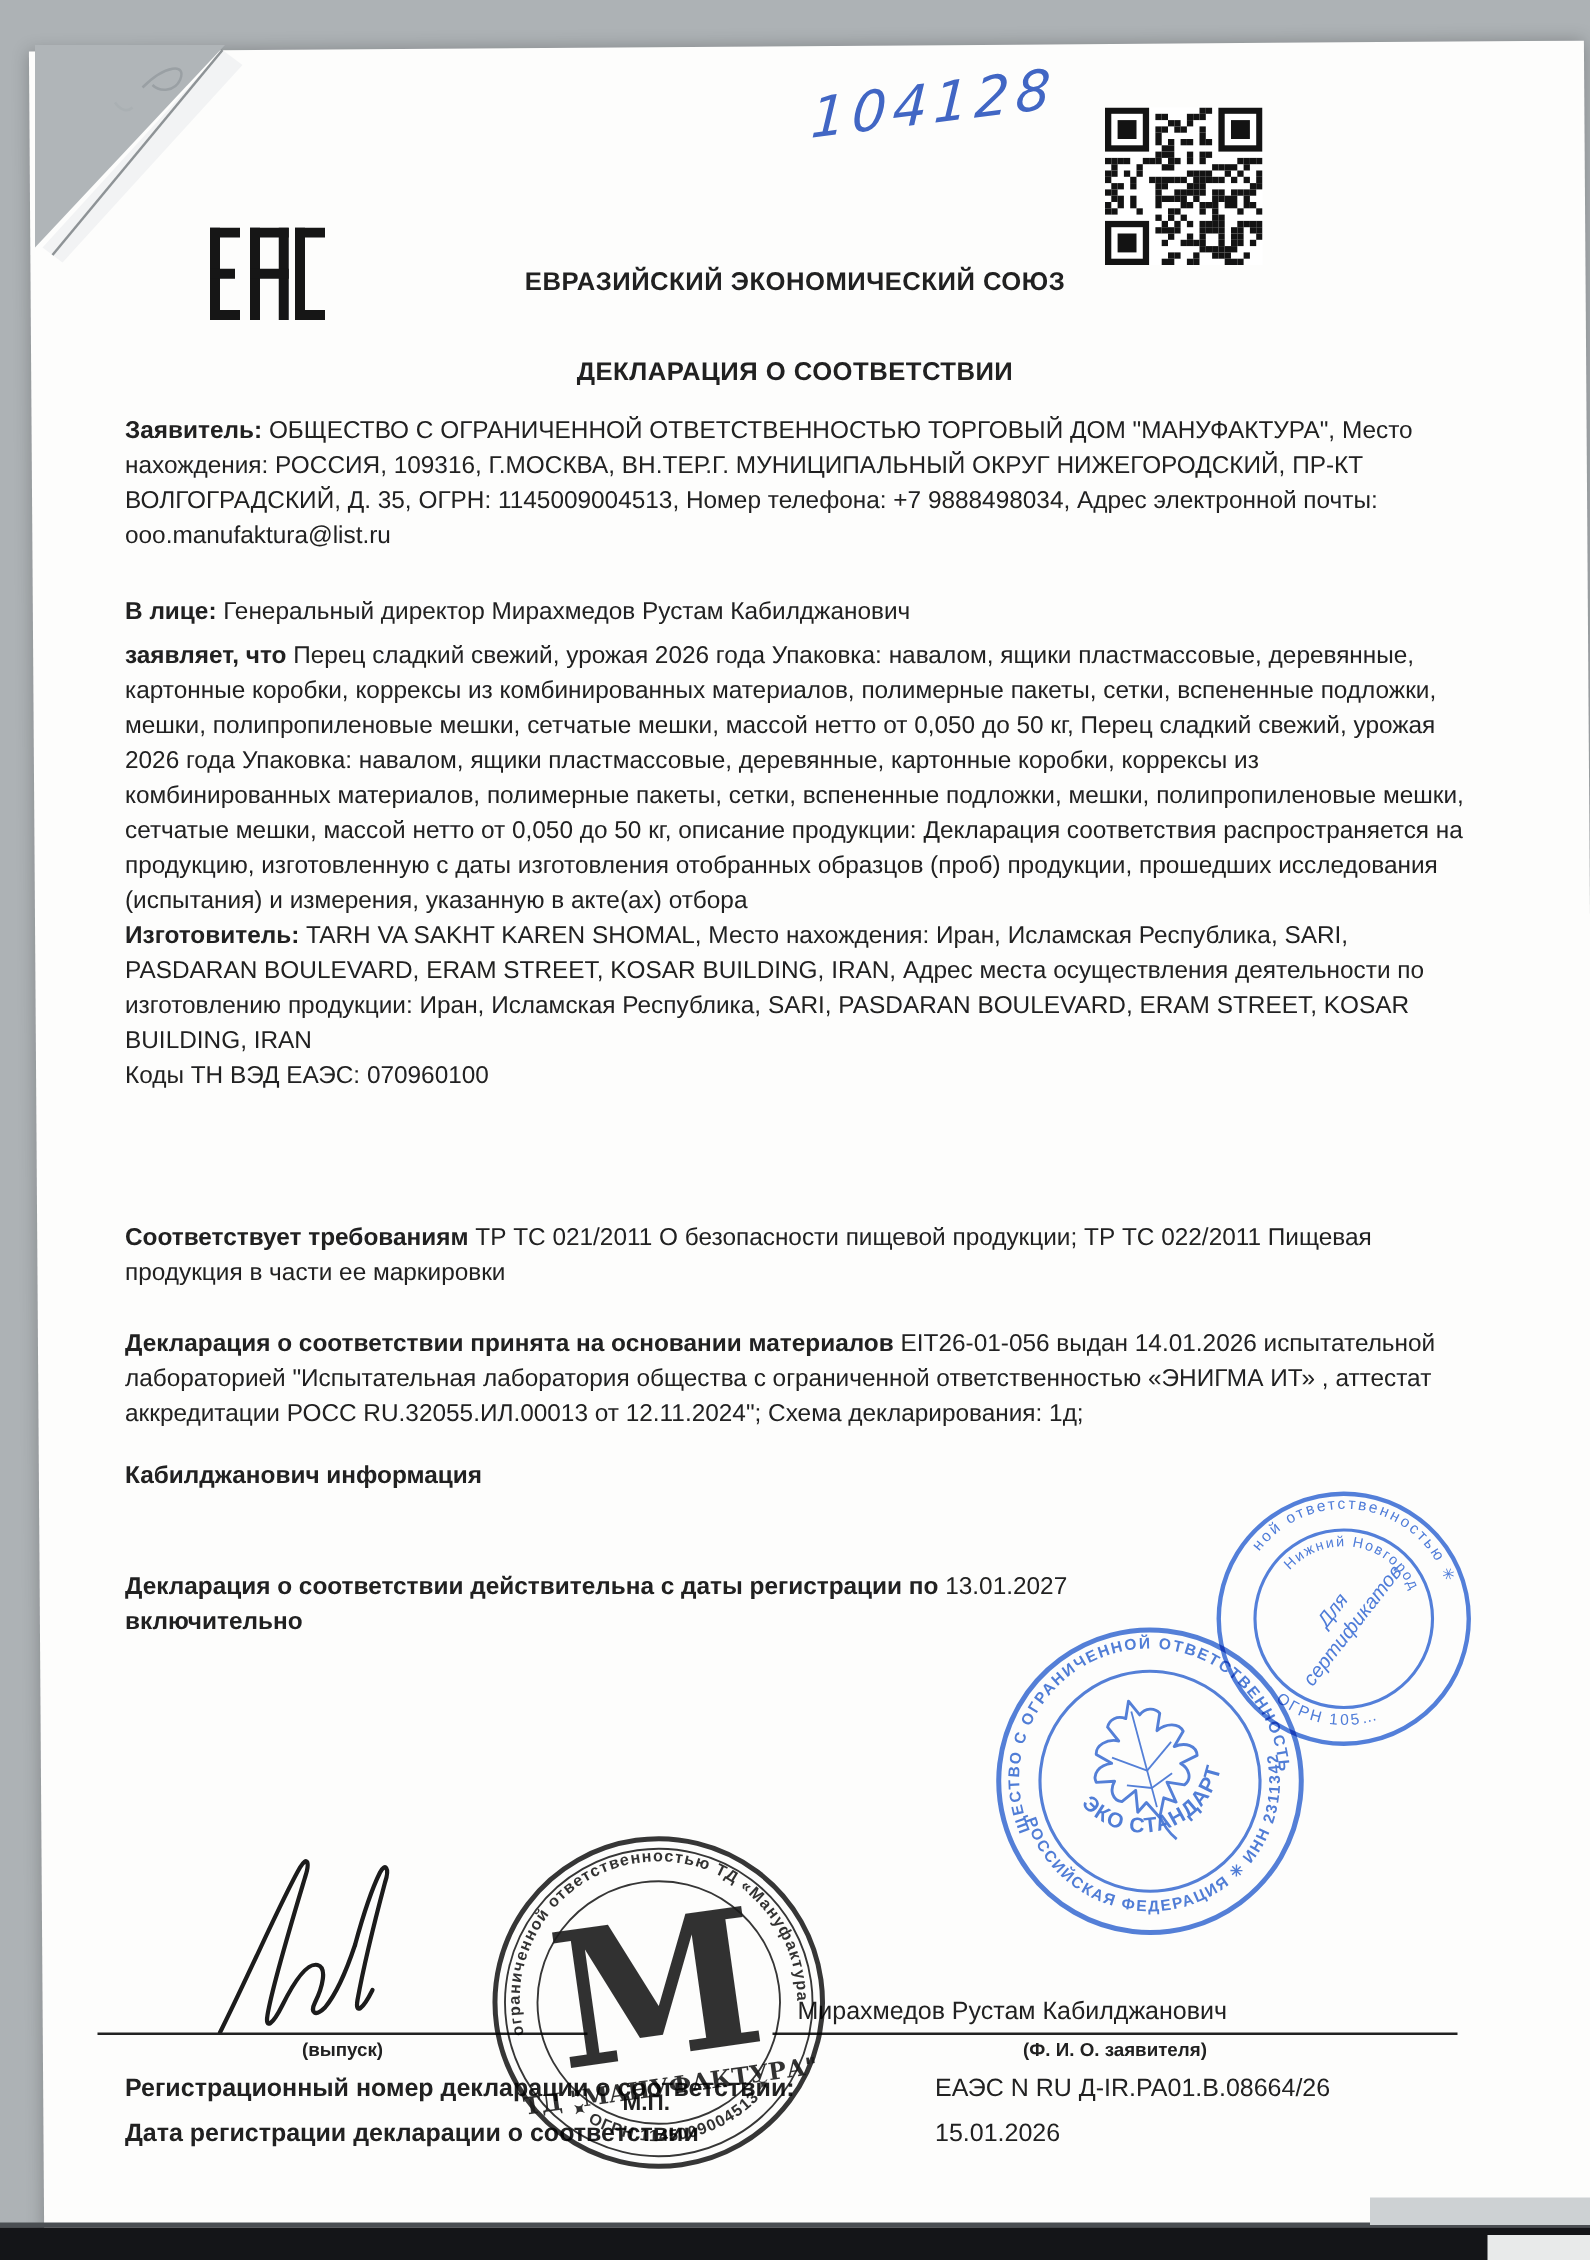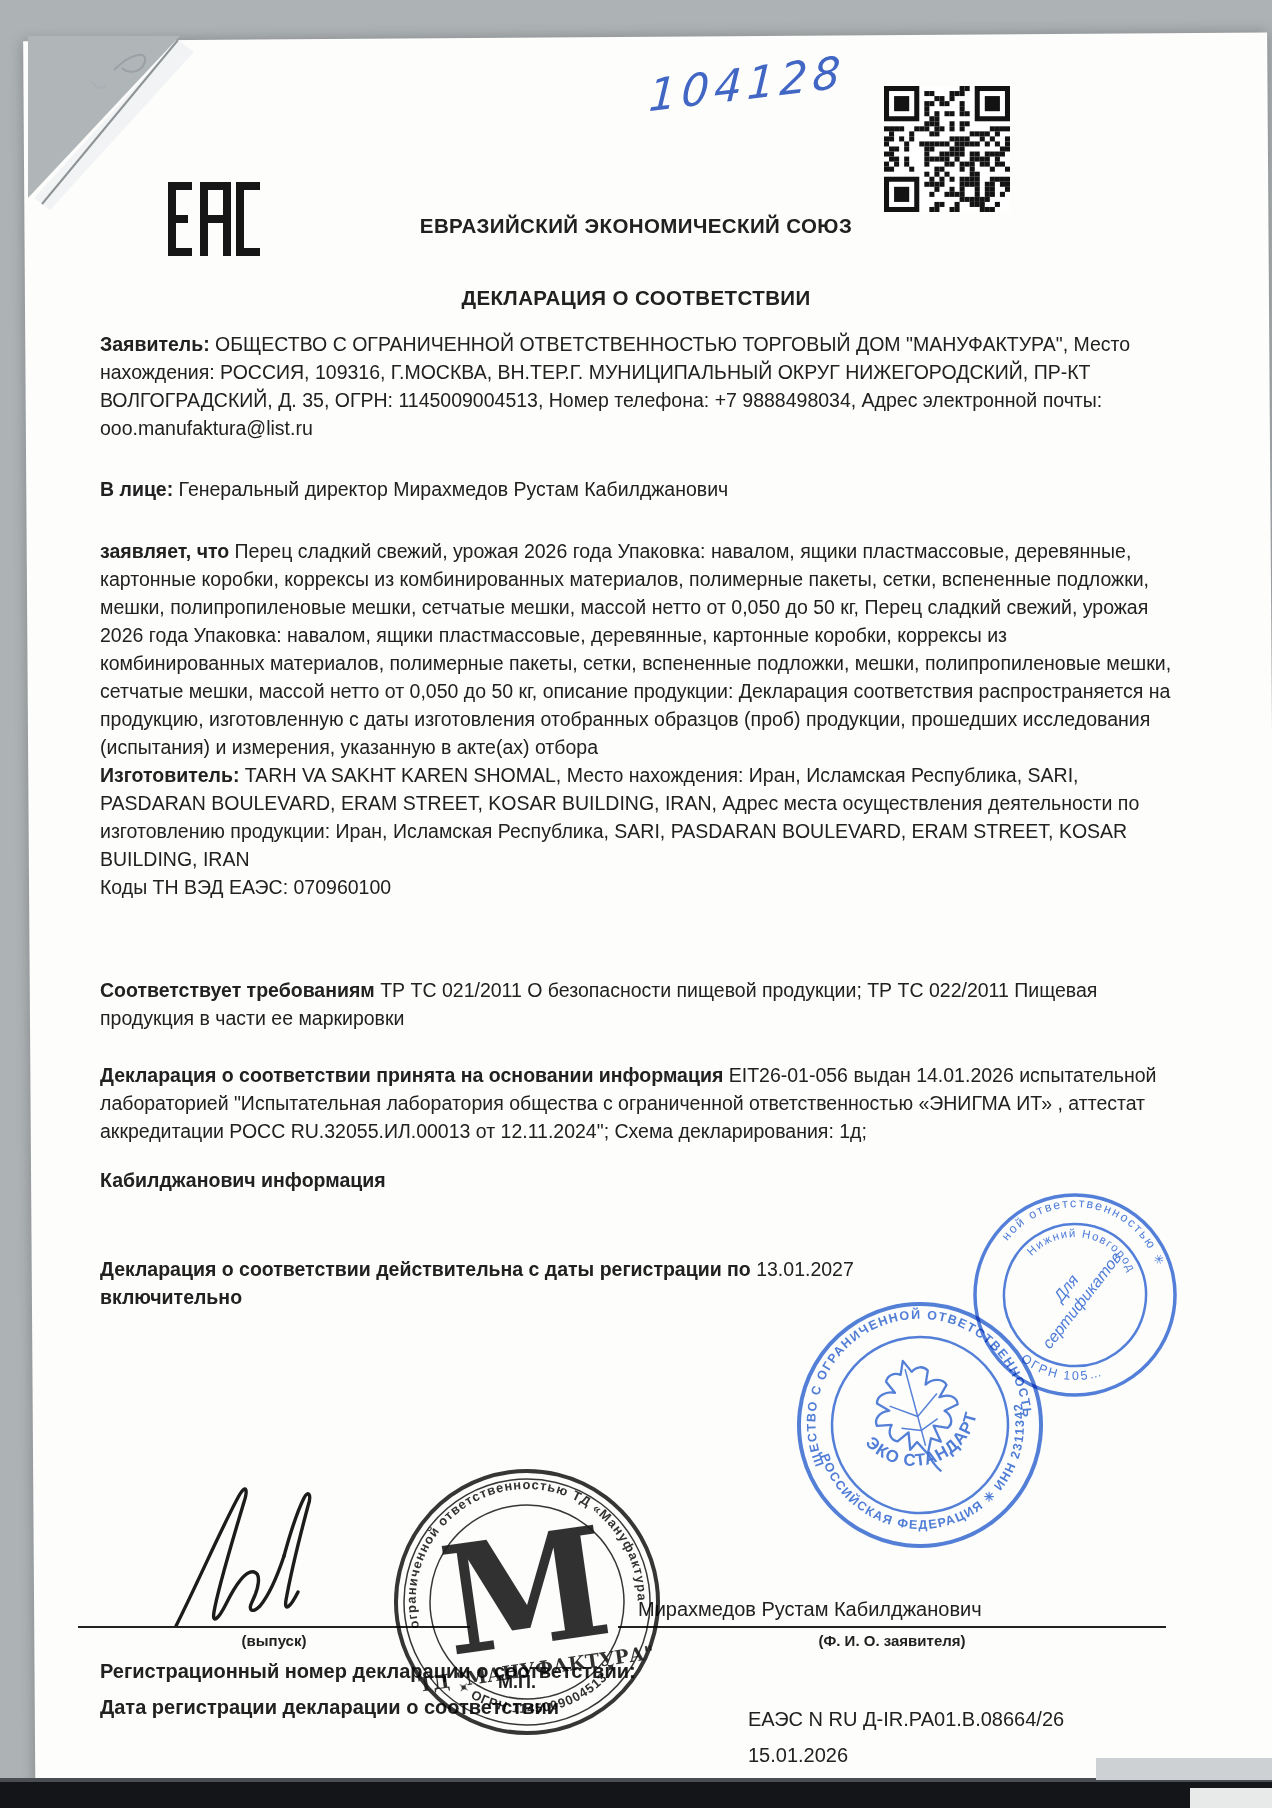--- a/index.html
+++ b/index.html
@@ -17,21 +17,21 @@
   .txt{font-size:19.5px;line-height:28px;width:1072px;}
   .b{font-weight:bold;}
   p{margin:0;}
   .title{font-size:20.5px;font-weight:bold;letter-spacing:.4px;width:1072px;text-align:center;}
   .hand{font-size:44px;color:#4166c4;font-style:italic;letter-spacing:5px;
         transform:rotate(-7deg) skewX(-10deg);font-family:"DejaVu Sans",sans-serif;}
   .caption{font-size:15px;font-weight:bold;text-align:center;}
   .sig-line{border-bottom:2px solid #222;}
   .stamp{pointer-events:none;mix-blend-mode:multiply;}
   .footrow-label{font-size:20px;font-weight:bold;}
-  .footrow-value{font-size:20px;margin-top:48px;}
+  .footrow-value{font-size:20px;}
   svg text{font-family:"Liberation Sans",sans-serif;}
 </style>
 </head>
 <body>
 
 <div class="abs page-bg"></div>
 
 <svg class="abs fold" width="190" height="200">
   <polygon points="8,8 160,8 8,170" fill="#b0b5b8"></polygon>
   <polygon points="14,170 158,12 174,24 30,182" fill="#f2f3f4"></polygon>
@@ -289,32 +289,32 @@
 <div class="abs title" style="left:100px;top:286px;">ДЕКЛАРАЦИЯ О СООТВЕТСТВИИ</div>
 
 <div class="abs txt" style="left:100px;top:330px;">
   <p><span class="b">Заявитель:</span><span> ОБЩЕСТВО С ОГРАНИЧЕННОЙ ОТВЕТСТВЕННОСТЬЮ ТОРГОВЫЙ ДОМ "МАНУФАКТУРА", Место нахождения: РОССИЯ, 109316, Г.МОСКВА, ВН.ТЕР.Г. МУНИЦИПАЛЬНЫЙ ОКРУГ НИЖЕГОРОДСКИЙ, ПР-КТ ВОЛГОГРАДСКИЙ, Д. 35, ОГРН: 1145009004513, Номер телефона: +7 9888498034, Адрес электронной почты: ooo.manufaktura@list.ru</span></p>
 </div>
 
 <div class="abs txt" style="left:100px;top:475px;">
   <p><span class="b">В лице:</span><span> Генеральный директор Мирахмедов Рустам Кабилджанович</span></p>
 </div>
 
-<div class="abs txt" style="left:100px;top:510px;margin-top:27px;">
+<div class="abs txt" style="left:100px;top:510px;">
   <p><span class="b">заявляет, что</span><span> Перец сладкий свежий, урожая 2026 года Упаковка: навалом, ящики пластмассовые, деревянные, картонные коробки, коррексы из комбинированных материалов, полимерные пакеты, сетки, вспененные подложки, мешки, полипропиленовые мешки, сетчатые мешки, массой нетто от 0,050 до 50 кг, Перец сладкий свежий, урожая 2026 года Упаковка: навалом, ящики пластмассовые, деревянные, картонные коробки, коррексы из комбинированных материалов, полимерные пакеты, сетки, вспененные подложки, мешки, полипропиленовые мешки, сетчатые мешки, массой нетто от 0,050 до 50 кг, описание продукции: Декларация соответствия распространяется на продукцию, изготовленную с даты изготовления отобранных образцов (проб) продукции, прошедших исследования (испытания) и измерения, указанную в акте(ах) отбора</span></p>
   <p><span class="b">Изготовитель:</span><span> TARH VA SAKHT KAREN SHOMAL, Место нахождения: Иран, Исламская Республика, SARI, PASDARAN BOULEVARD, ERAM STREET, KOSAR BUILDING, IRAN, Адрес места осуществления деятельности по изготовлению продукции: Иран, Исламская Республика, SARI, PASDARAN BOULEVARD, ERAM STREET, KOSAR BUILDING, IRAN</span></p>
   <p>Коды ТН ВЭД ЕАЭС: 070960100</p>
 </div>
 
 <div class="abs txt" style="left:100px;top:976px;">
   <p><span class="b">Соответствует требованиям</span><span> ТР ТС 021/2011 О безопасности пищевой продукции; ТР ТС 022/2011 Пищевая продукция в части ее маркировки</span></p>
 </div>
 
 <div class="abs txt" style="left:100px;top:1061px;">
-  <p><span class="b">Декларация о соответствии принята на основании информация</span><span> EIT26-01-056 выдан 14.01.2026 испытательной лабораторией "Испытательная лаборатория общества с ограниченной ответственностью «ЭНИГМА ИТ» , аттестат аккредитации РОСС RU.32055.ИЛ.00013 от 12.11.2024"; Схема декларирования: 1д;</span></p>
+  <p><span class="b">Декларация о соответствии принята на основании материалов</span><span> EIT26-01-056 выдан 14.01.2026 испытательной лабораторией "Испытательная лаборатория общества с ограниченной ответственностью «ЭНИГМА ИТ» , аттестат аккредитации РОСС RU.32055.ИЛ.00013 от 12.11.2024"; Схема декларирования: 1д;</span></p>
 </div>
 
 <div class="abs txt b" style="left:100px;top:1166px;">Кабилджанович информация</div>
 
 <div class="abs txt" style="left:100px;top:1255px;">
   <p><span class="b">Декларация о соответствии действительна с даты регистрации по</span><span> 13.01.2027</span><br>
   <span class="b">включительно</span></p>
 </div>
 
 <svg class="abs stamp" style="left:785px;top:1290px;transform:rotate(-15deg);" width="270" height="270" viewBox="-135 -135 270 270">

